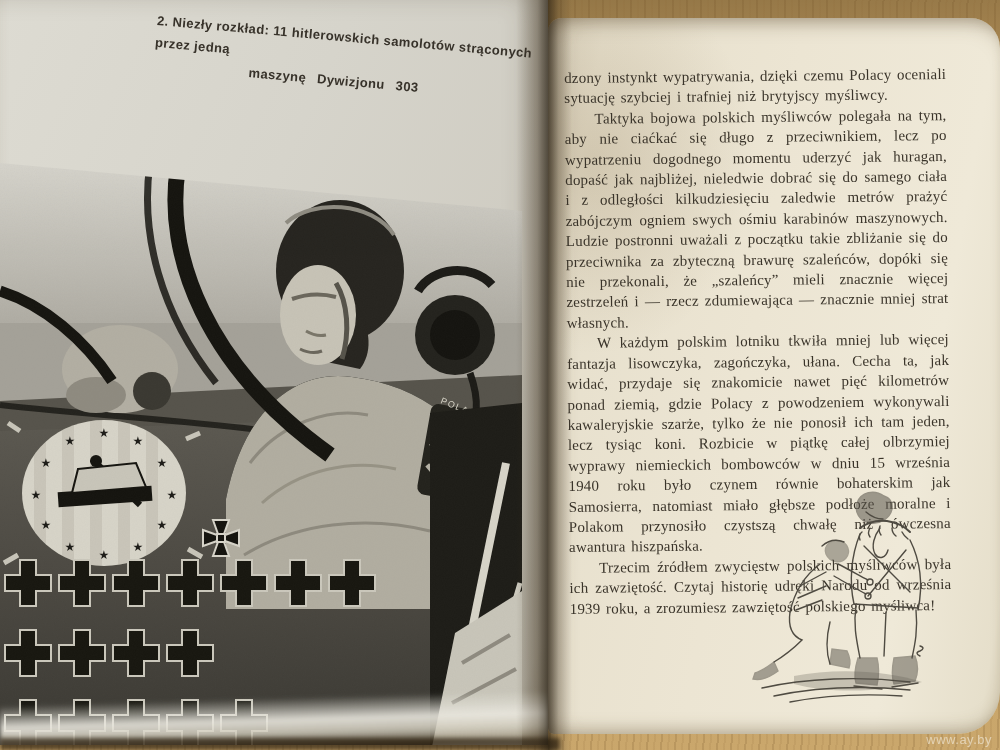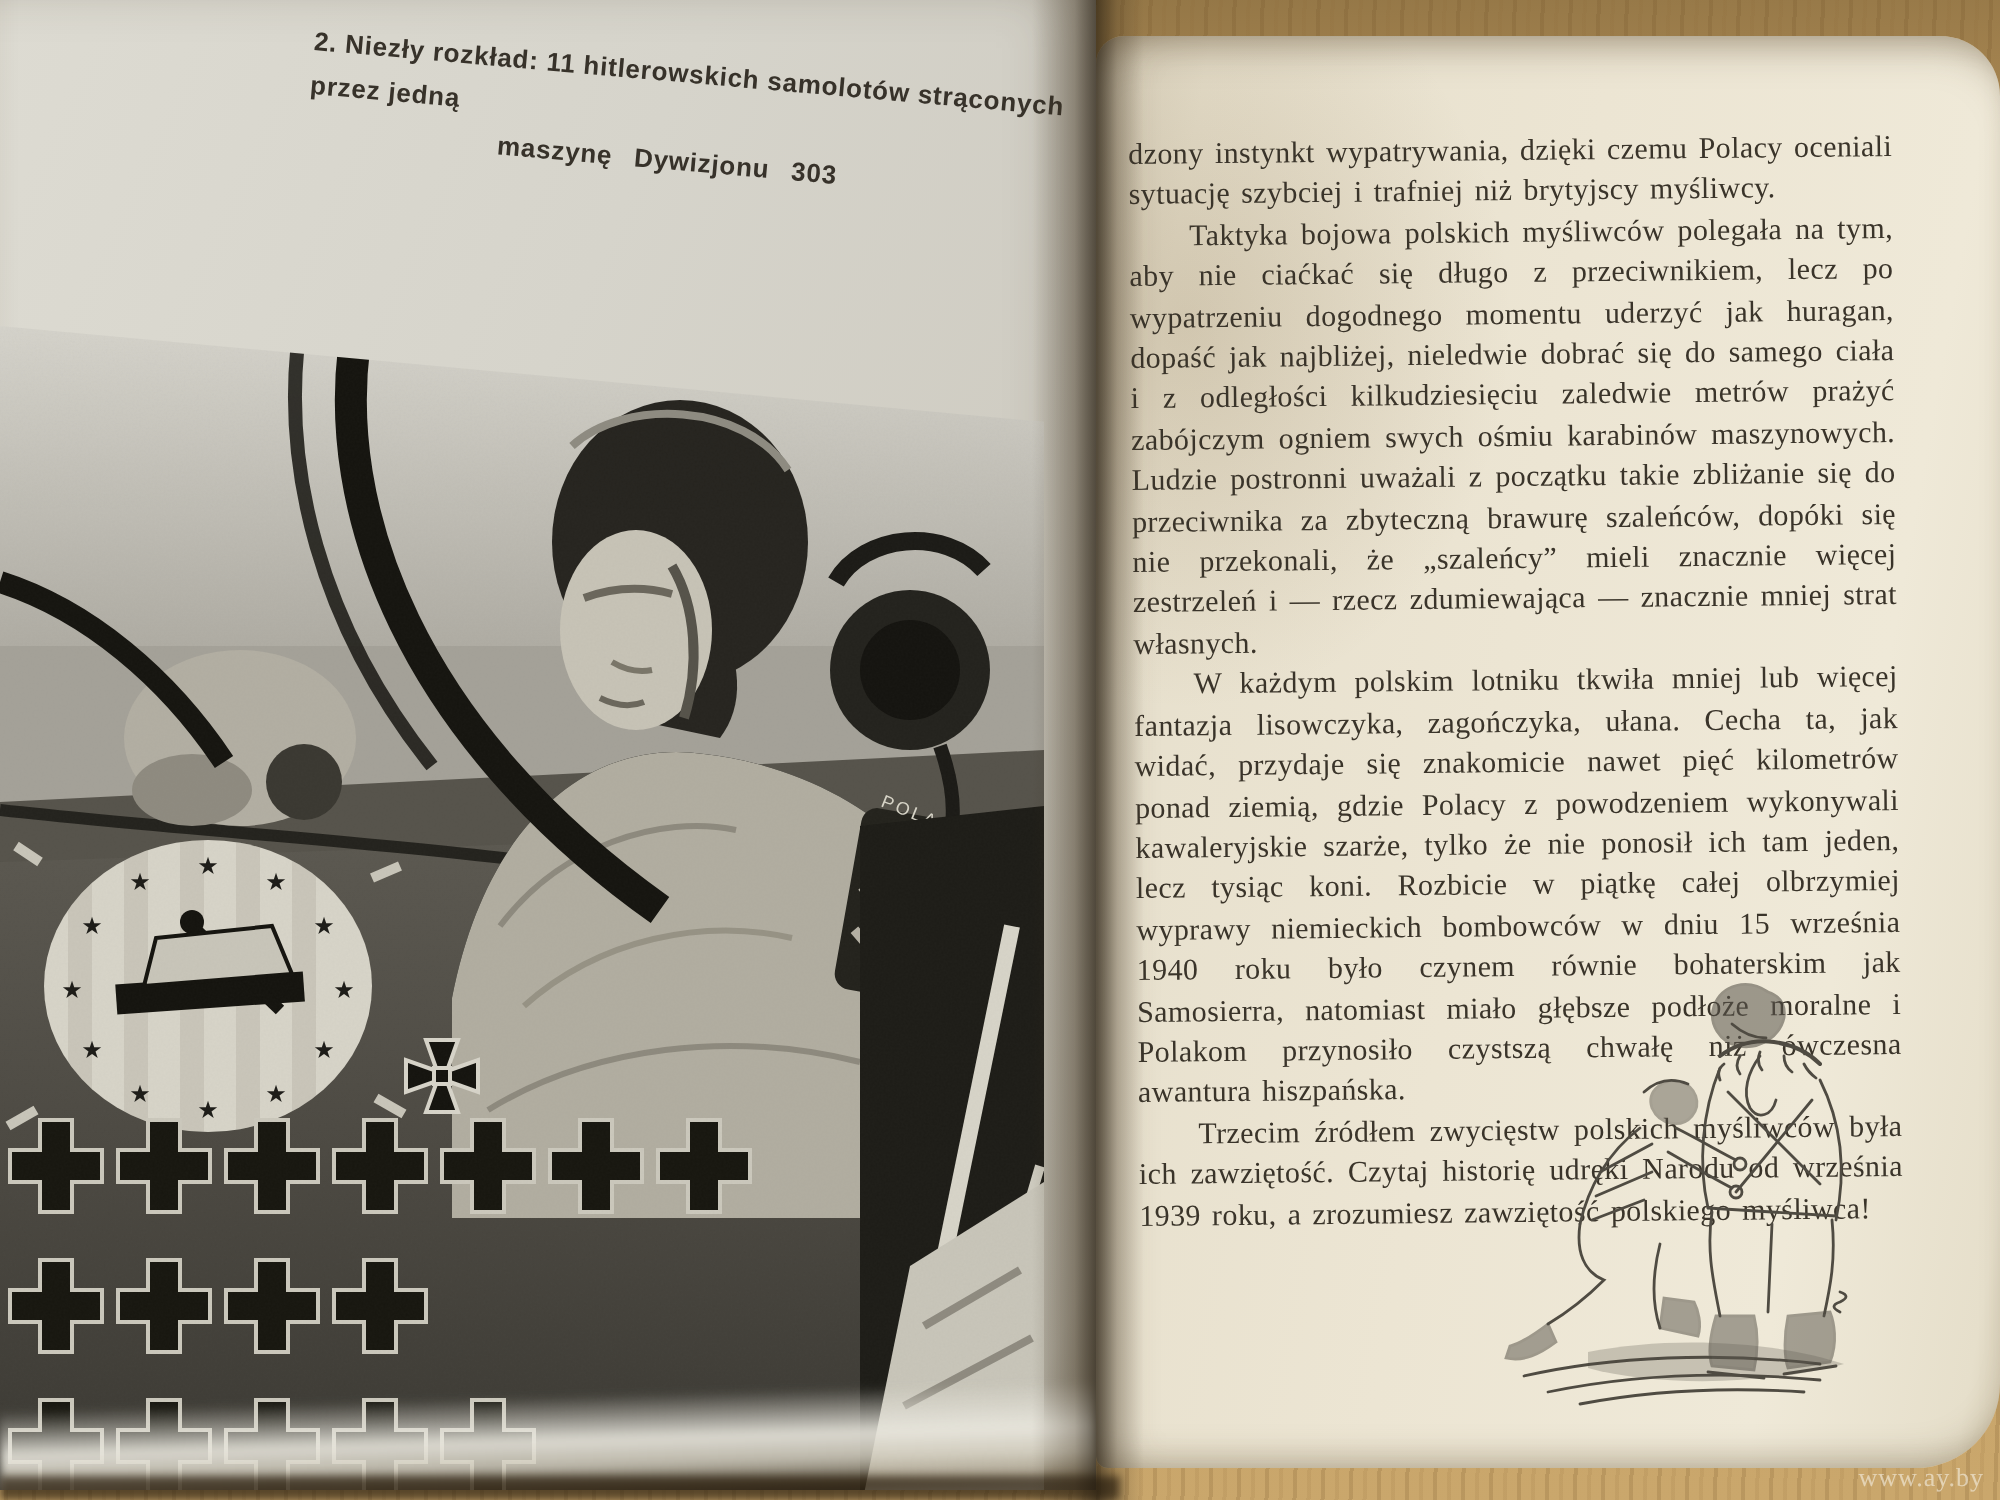--- a/index.html
+++ b/index.html
@@ -36,21 +36,21 @@
       linear-gradient(100deg,#d9d1bd 0%,#e7e0cd 10%,#ece5d3 45%,#efe9d8 78%,#e6dfcb 96%,#d8cfb8 100%);
     box-shadow:inset 18px 0 26px -14px rgba(70,54,28,.45), inset 0 16px 20px -14px rgba(90,70,40,.5), inset 0 -14px 18px -12px rgba(100,80,45,.40);}
   .body-text{position:absolute;left:16px;top:50px;width:382px;color:#3a342a;
     font-size:15px;line-height:20.4px;letter-spacing:.2px;word-spacing:1.6px;
     text-align:justify;transform:rotate(-.6deg);transform-origin:0 0;}
   .body-text p{margin:0;}
   .body-text p.indent{text-indent:30px;}
   .illustration{position:absolute;left:186px;top:452px;width:248px;height:256px;}
   
   .watermark{position:absolute;right:8px;bottom:3px;z-index:9;color:rgba(250,248,240,.55);
-    font-family:Liberation Serif, serif;font-size:13px;letter-spacing:.5px;}
+    font-family:Liberation Sans, sans-serif;font-size:13px;letter-spacing:.5px;}
 </style>
 </head>
 <body>
 
 <div class="stage">
 
   <div class="left-page">
     <div class="caption">
       <span>2. Niezły rozkład: 11 hitlerowskich samolotów strąconych przez jedną</span>
       <span class="l2">maszynę Dywizjonu 303</span>

